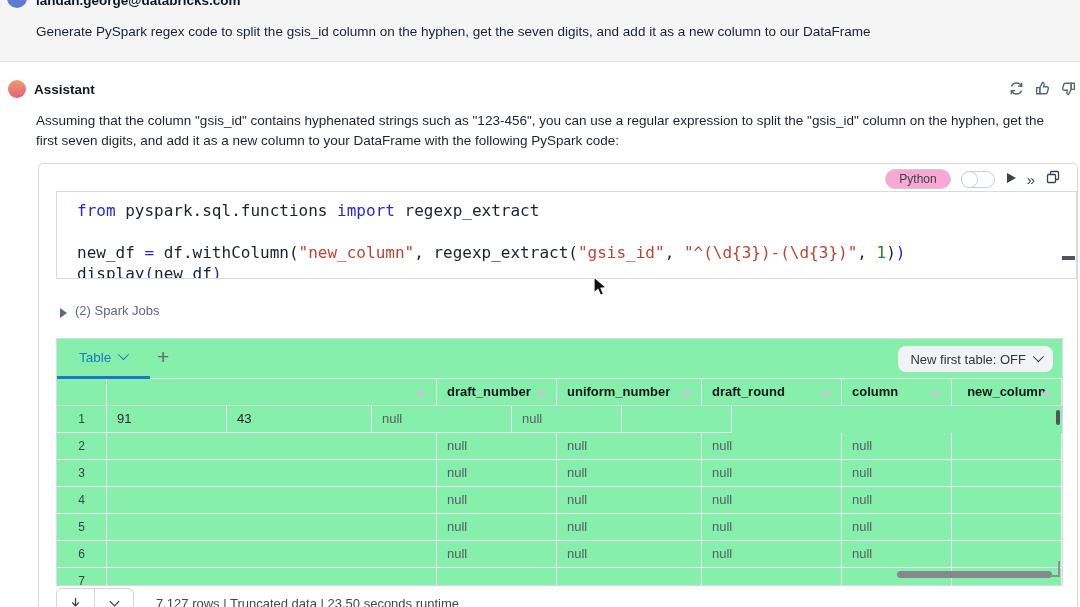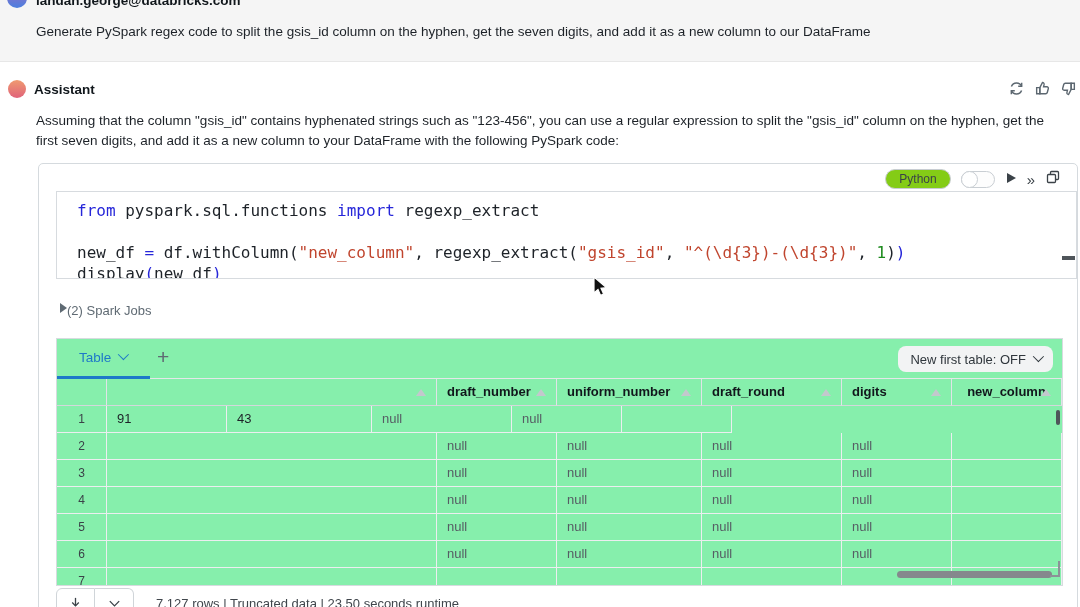--- a/index.html
+++ b/index.html
@@ -22,41 +22,41 @@
   .as-actions { position:absolute; left:1008px; top:80px; display:flex; gap:9px; align-items:center; }
   .as-actions svg { display:block; }
 
   .as-paragraph { position:absolute; left:36px; top:111px; width:1014px; font-size:13.5px; line-height:20px; color:#1d2228; }
 
   
   .cell { position:absolute; left:38px; top:163px; width:1040px; height:470px;
     border:1px solid #d5dade; border-radius:5px; background:#fff; }
 
   .cell-controls { position:absolute; right:16px; top:4px; height:22px; display:flex; align-items:center; gap:10px; }
-  .lang-pill { border:1px solid #c8cdd2; border-radius:12px; padding:2px 13px; font-size:12px; color:#3b4248; background:#84cc16;margin-left:17px; }
+  .lang-pill { border:1px solid #c8cdd2; border-radius:12px; padding:2px 13px; font-size:12px; color:#3b4248; background:#f9a8d4;margin-left:17px; }
   .toggle { position:relative; width:34px; height:17px; border:1px solid #c9ced3; border-radius:9px; background:#fdfdfd; }
   .toggle .knob { position:absolute; left:-1px; top:-1px; width:17px; height:17px; border-radius:50%;
     background:#fff; border:1px solid #c9ced3; }
   .chevrons-run { font-size:15px; color:#3b4248; line-height:1; }
 
   
   .code-area { position:absolute; left:17px; top:27px; width:1021px; height:88px;
     border:1px solid #d7dbdf; background:#fff; overflow:hidden; }
   .code-lines { padding:8px 0 0 20px; font-family:"DejaVu Sans Mono","Liberation Mono",monospace;
     font-size:16px; line-height:21px; white-space:pre; }
   .tk-kw  { color:#2626d9; }
   .tk-str { color:#c0452e; }
   .tk-num { color:#1c8a1c; }
   .tk-op  { color:#2626d9; }
   .tk-brk { color:#2626d9; }
   .tk-pl  { color:#1d2228; }
   .code-scroll-dash { position:absolute; right:1px; top:64px; width:13px; height:4px; background:#4f555a; }
 
   
-  .spark-jobs { position:absolute; left:21px; top:139px; display:flex; align-items:flex-start; 
+  .spark-jobs { position:absolute; left:21px; top:139px; display:flex; align-items:flex-end; gap:8px;
     font-size:13px; color:#5f6a73; }
   .tri-right { width:0; height:0; border-top:5px solid transparent; border-bottom:5px solid transparent;
     border-left:7px solid #5f6a73; }
 
   
   .results { position:absolute; left:17px; top:174px; width:1007px; height:248px;
     border:1px solid #d7dbdf; background:#86efac; overflow:hidden; }
   .tabbar { position:relative; height:40px; border-bottom:1px solid #e4e7e9; }
   .tab-table { position:absolute; left:22px; top:11px; display:flex; align-items:center; gap:7px;
     font-size:13.5px; color:#1e78c8; cursor:default; }
@@ -178,21 +178,21 @@
         </div>
       </div>
 
       <div class="tbl" id="result-table">
           <div class="trow thead">
             <div class="tcell rownum" style="width: 50px;"></div>
             <div class="tcell" style="width: 330px;"><span></span><span class="sort-tri"></span></div>
             <div class="tcell" style="width: 120px;"><span>draft_number</span><span class="sort-tri"></span></div>
             <div class="tcell" style="width: 145px;"><span>uniform_number</span><span class="sort-tri"></span></div>
             <div class="tcell" style="width: 140px;"><span>draft_round</span><span class="sort-tri"></span></div>
-            <div class="tcell" style="width: 110px;"><span>digits</span><span class="sort-tri"></span></div>
+            <div class="tcell" style="width: 110px;"><span>column</span><span class="sort-tri"></span></div>
             <div class="tcell" style="width: 110px; text-align: center;"><span>new_column</span><span class="sort-tri"></span></div>
           </div>
           <div class="trow">
             <div class="tcell rownum" style="width: 50px;">1</div>
             <div class="tcell" style="width: 120px;">91</div>
             <div class="tcell" style="width: 145px;">43</div>
             <div class="tcell null-val" style="width: 140px;">null</div>
             <div class="tcell null-val" style="width: 110px;">null</div>
             <div class="tcell" style="width: 110px;"></div>
           </div>

